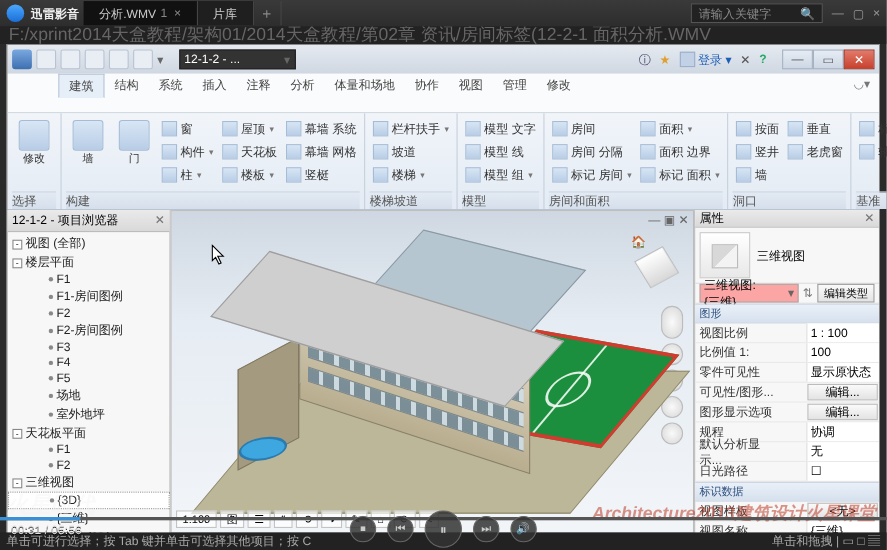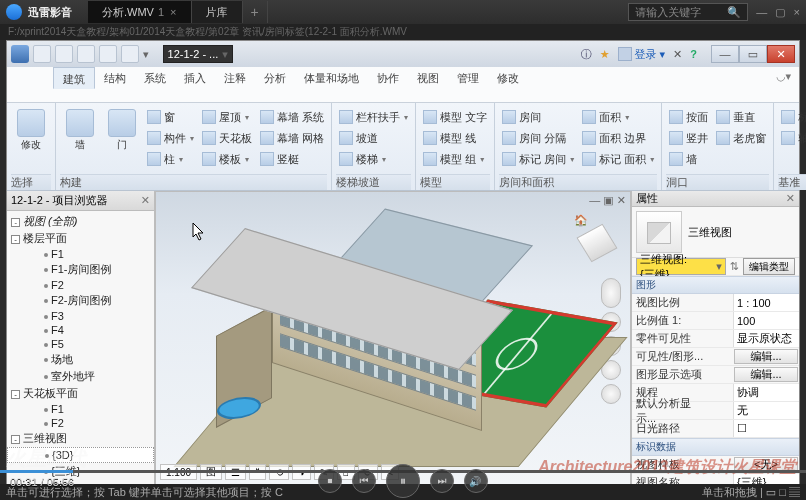--- a/index.html
+++ b/index.html
@@ -2,36 +2,36 @@
 <html><head>
 <meta charset="utf-8">
 <style>
 * { margin: 0; padding: 0; box-sizing: border-box; font-family: "Microsoft YaHei", Arial, sans-serif; font-size: 11px; }
 body { width: 806px; height: 500px; background: #2a2a2a; overflow: hidden; position: relative; }
 
 
 .player-top { height: 24px; background: linear-gradient(#3a3a3a,#2d2d2d); display: flex; align-items: center; color: #ccc; padding: 0 6px; }
 .player-top .logo { width: 16px; height: 16px; border-radius: 50%; background: linear-gradient(#4aa8ff,#1b6fd6); margin-right: 6px; }
 .player-top .pname { font-weight: bold; color: #eee; }
-.player-top .tabs { display: flex; margin-left: 16px; }
+.player-top .tabs { display: flex; margin-left: 4px; }
 .player-top .tab { height: 22px; padding: 0 14px; display: flex; align-items: center; background: #1f1f1f; border-right: 1px solid #444; }
 .player-top .tab.active { background: #111; }
 .player-top .tab .x { margin-left: 6px; color: #888; }
 .player-top .tab.add { background: transparent; padding: 0 8px; font-size: 14px; color: #888; }
 .player-top .search { margin-left: auto; width: 120px; height: 18px; background: #222; border: 1px solid #555; color: #888; padding: 0 6px; display:flex; align-items:center; }
 .player-top .wbtns { display: flex; margin-left: 8px; gap: 8px; color: #999; }
 
-.path-bar { height: 16px; background: #222; color: #666; padding: 0 8px; font-size: 10px; line-height: 16px; white-space: nowrap; overflow: hidden; }
+.path-bar { height: 16px; background: #222; color: #666; padding: 0 8px; font-size: 16px; line-height: 16px; white-space: nowrap; overflow: hidden; }
 
 
 .revit { position: absolute; top: 40px; left: 6px; right: 6px; bottom: 14px; background: #f0f0f0; border: 1px solid #888; display: flex; flex-direction: column; }
 .revit-title { height: 26px; background: linear-gradient(#e5eaf0,#cfd7e2); display: flex; align-items: center; padding: 0 4px; gap: 4px; }
 .rt-logo { width: 18px; height: 18px; background: linear-gradient(#7aa8e0,#3d6fb0); border-radius: 3px; }
 .qat-btn { width: 18px; height: 18px; background:#e9eef5; border:1px solid #b8c3d1; border-radius:2px; }
-.rt-doc-combo { height:18px; background:#fff; border:1px solid #aaa; display:flex; align-items:center; padding:0 4px; }
+.rt-doc-combo { height:18px; background:#fff; border:1px solid #aaa; display:flex; align-items:center; padding:0 4px;gap:36px; }
 .rt-doc-combo span.drop { margin-left:4px; color:#666; }
 .rt-search { height:18px; width:130px; background:#fff; border:1px solid #aaa; color:#aaa; font-style:italic; padding:0 4px; display:flex; align-items:center; }
 .rt-right { margin-left:auto; display:flex; align-items:center; gap:8px; }
 .login-link { color:#1c5db8; display:flex; align-items:center; gap:3px; }
 .login-link .av { width:14px; height:14px; background:#c2d1e5; border:1px solid #9cb0cc; }
 .win-btns { display:flex; margin-left:6px; }
 .win-btns div { width:28px; height:18px; border:1px solid #a5b2c3; background:linear-gradient(#e6ecf4,#cdd7e4); display:flex; align-items:center; justify-content:center; color:#555; }
 .win-btns div.close { background:linear-gradient(#e27a6a,#c8412e); color:#fff; border-color:#a43324; }
 
 .ribbon-tabs { height: 36px; background:#fafbfc; border-bottom:1px solid #c9d1db; display:flex; padding-left:46px; }
@@ -53,21 +53,21 @@
 .workspace { flex:1; display:flex; min-height:0; }
 
 
 .browser { width: 148px; background:#f7f7f7; border-right:1px solid #bdbdbd; display:flex; flex-direction:column; }
 .panel-head { height:20px; background:linear-gradient(#eaeaea,#d9d9d9); border-bottom:1px solid #bcbcbc; padding:0 4px; display:flex; align-items:center; }
 .panel-head .x { margin-left:auto; color:#777; }
 .tree { flex:1; overflow:auto; padding:2px 0; }
 .tnode { padding:1px 0 1px 4px; color:#222; white-space:nowrap; }
 .tnode .tg { display:inline-block; width:9px; height:9px; border:1px solid #888; text-align:center; line-height:7px; font-size:8px; margin-right:3px; background:#fff; }
 .tnode .dot { display:inline-block; width:4px; height:4px; background:#888; border-radius:50%; margin:0 3px 1px 3px; }
-.tnode.l1 { padding-left: 4px; font-style: italic; }
+.tnode.l1 { padding-left: 4px; }
 .tnode.l2 { }
 .tnode.l3 { padding-left: 34px; }
 .tnode.selected { background:#fff; border:1px dotted #999; }
 
 
 .viewport { flex:1; position:relative; background:linear-gradient(180deg,#cfd8e2 0%, #e6ecf3 35%, #f2f5f8 100%); border:1px solid #bcbcbc; overflow:hidden; }
 
 .bld { position:absolute; left:50%; top:54%; width:310px; height:210px; transform:translate(-50%,-50%); }
 
 .bld .ground { position:absolute; left:-10px; right:-25px; top:92px; bottom:-12px; background:#bdb799; transform:skewX(-40deg); border:1px solid #8f8a6f; }
@@ -98,21 +98,21 @@
 
 .cursor { position:absolute; width:14px; height:20px; pointer-events:none; }
 .cursor svg { width:14px; height:20px; }
 
 
 .props { width:168px; background:#f7f7f7; border-left:1px solid #bdbdbd; display:flex; flex-direction:column; }
 .prop-thumb { display:flex; align-items:center; padding:4px; gap:6px; border-bottom:1px solid #ddd; }
 .prop-thumb .th { width:46px; height:42px; background:linear-gradient(#fff,#e8e8e8); border:1px solid #ccc; position:relative; }
 .prop-thumb .th::after { content:""; position:absolute; left:10px; top:10px; width:22px; height:20px; background:linear-gradient(135deg,#d8d8d8 50%,#f3f3f3 50%); border:1px solid #bbb; }
 .prop-row { display:flex; align-items:center; height:20px; padding:0 4px; gap:4px; border-bottom:1px solid #e9e9e9; }
-.prop-row .combo { flex:1; height:17px; background:#fde047; border:1px solid #aaa; padding:0 3px; display:flex; align-items:center; font-size:10px;gap:17px; }
+.prop-row .combo { flex:1; height:17px; background:#fca5a5; border:1px solid #aaa; padding:0 3px; display:flex; align-items:center; font-size:10px;gap:17px; }
 .prop-row .combo .dd { margin-left:auto; color:#666; }
 .prop-btn { height:17px; padding:0 5px; background:linear-gradient(#fafafa,#e3e3e3); border:1px solid #9c9c9c; font-size:10px; display:flex; align-items:center; white-space:nowrap; }
 .prop-group { height:18px; background:linear-gradient(#eaf0f8,#d6e1ee); padding:0 4px; font-size:10px; color:#2b4e7d; display:flex; align-items:center; border-top:1px solid #c8d3e2; border-bottom:1px solid #c8d3e2; }
 .prop-kv { display:flex; height:18px; border-bottom:1px solid #e9e9e9; font-size:10px;gap:25px; }
 .prop-kv .k { width:76px; padding-left:4px; display:flex; align-items:center; color:#333; }
 .prop-kv .v { flex:1; background:#fff; border-left:1px solid #ddd; padding:0 3px; display:flex; align-items:center; }
 .prop-kv .v.btncell { background:linear-gradient(#fafafa,#e3e3e3); border:1px solid #bcbcbc; margin:1px; justify-content:center; }
 .prop-help { height:18px; border-top:1px solid #d0d0d0; display:flex; align-items:center; padding:0 4px; font-size:10px; color:#666; } 
 
 

